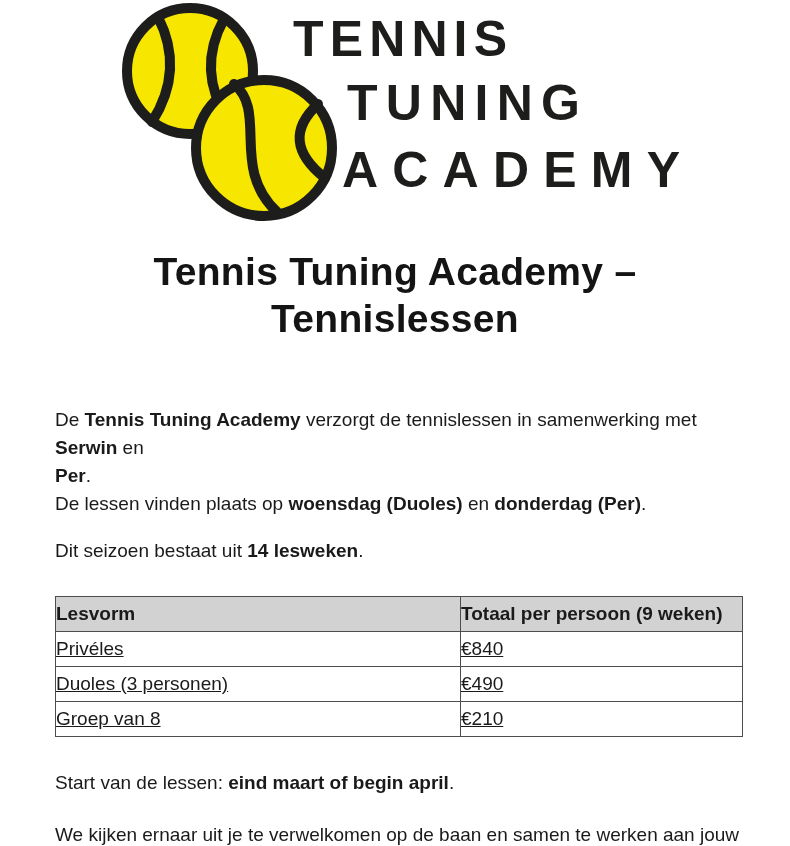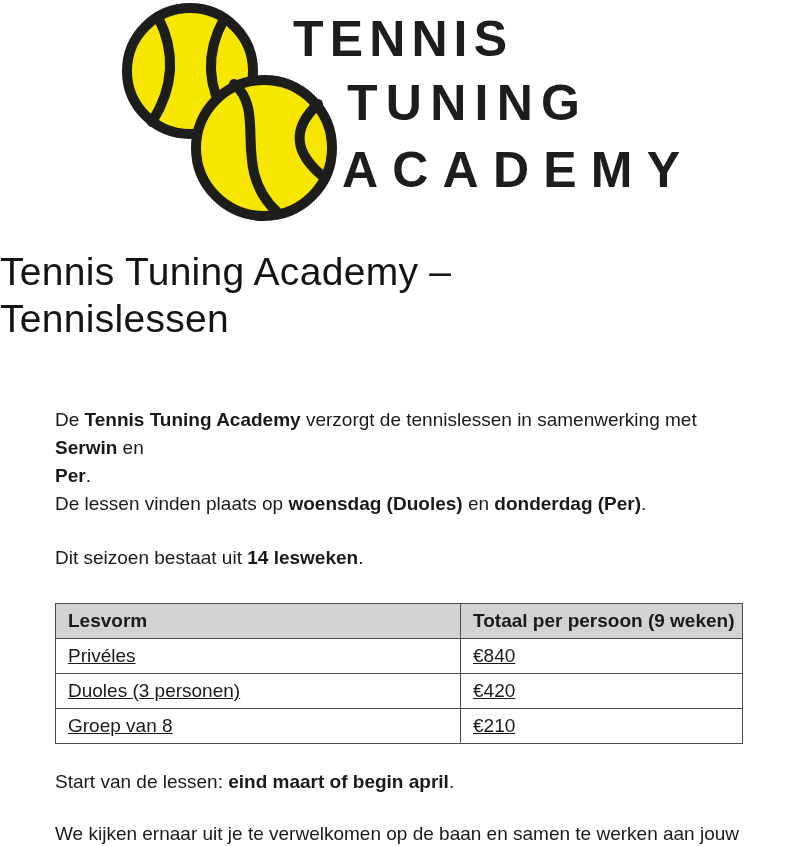--- a/index.html
+++ b/index.html
@@ -13,37 +13,37 @@
     font-family:"Liberation Sans",sans-serif;overflow:hidden;
   }
   .logo-svg{display:block;margin:0;}
   .logo-svg circle{fill:var(--ball);stroke:var(--outline);stroke-width:10px;}
   .logo-svg path{fill:none;stroke:var(--outline);stroke-width:10px;stroke-linecap:round;}
   .logo-svg text{
     fill:var(--outline);font-family:"Liberation Sans",sans-serif;
     font-weight:bold;font-size:50px;
   }
   h1.page-title{
-    margin:16px 0 0 0;font-size:39px;line-height:47px;
-    font-weight:normal;letter-spacing:.3px;color:#141414;
+    margin:16px 0 0 0;text-align:center;font-size:39px;line-height:47px;
+    font-weight:bold;letter-spacing:.3px;color:#141414;
   }
   .content{padding:0 48px 0 55px;}
   p{margin:0;font-size:19px;line-height:28px;}
   p strong{font-weight:bold;}
   .p-intro{margin-top:64px;}
-  .p-season{margin-top:26px;}
-  .p-start{margin-top:24px;}
+  .p-season{margin-top:19px;}
+  .p-start{margin-top:32px;}
   .p-closing{margin-top:24px;}
   table.pricing{
     border-collapse:collapse;width:687px;margin-top:31px;
     font-size:19px;table-layout:fixed;
   }
   table.pricing th,table.pricing td{
     border:1.5px solid var(--tbl-border);height:35px;
-    padding:0 12px;line-height:26px;overflow:hidden;white-space:nowrap;margin-left:31px;
+    padding:0 0;line-height:26px;overflow:hidden;white-space:nowrap;margin-left:31px;
   }
   table.pricing th{
     background:var(--header-bg);font-weight:bold;text-align:left;
   }
   table.pricing td{text-align:left;background:#fff;text-decoration:underline;}
   table.pricing td.price{text-align:left;}
 </style>
 </head>
 <body>
 
@@ -80,21 +80,21 @@
           <th>Totaal per persoon (9 weken)</th>
         </tr>
       </thead>
     <tbody>
         <tr>
           <td>Privéles</td>
           <td class="price">€840</td>
         </tr>
         <tr>
           <td>Duoles (3 personen)</td>
-          <td class="price">€420</td>
+          <td class="price">€490</td>
         </tr>
         <tr>
           <td>Groep van 8</td>
           <td class="price">€210</td>
         </tr>
       </tbody>
   </table>
 
   <p class="p-start">Start van de lessen: <strong>eind maart of begin april</strong>.</p>
   <p class="p-closing">We kijken ernaar uit je te verwelkomen op de baan en samen te werken aan jouw<br>tennisontwikkeling tot aan de zomervakantie!</p>

